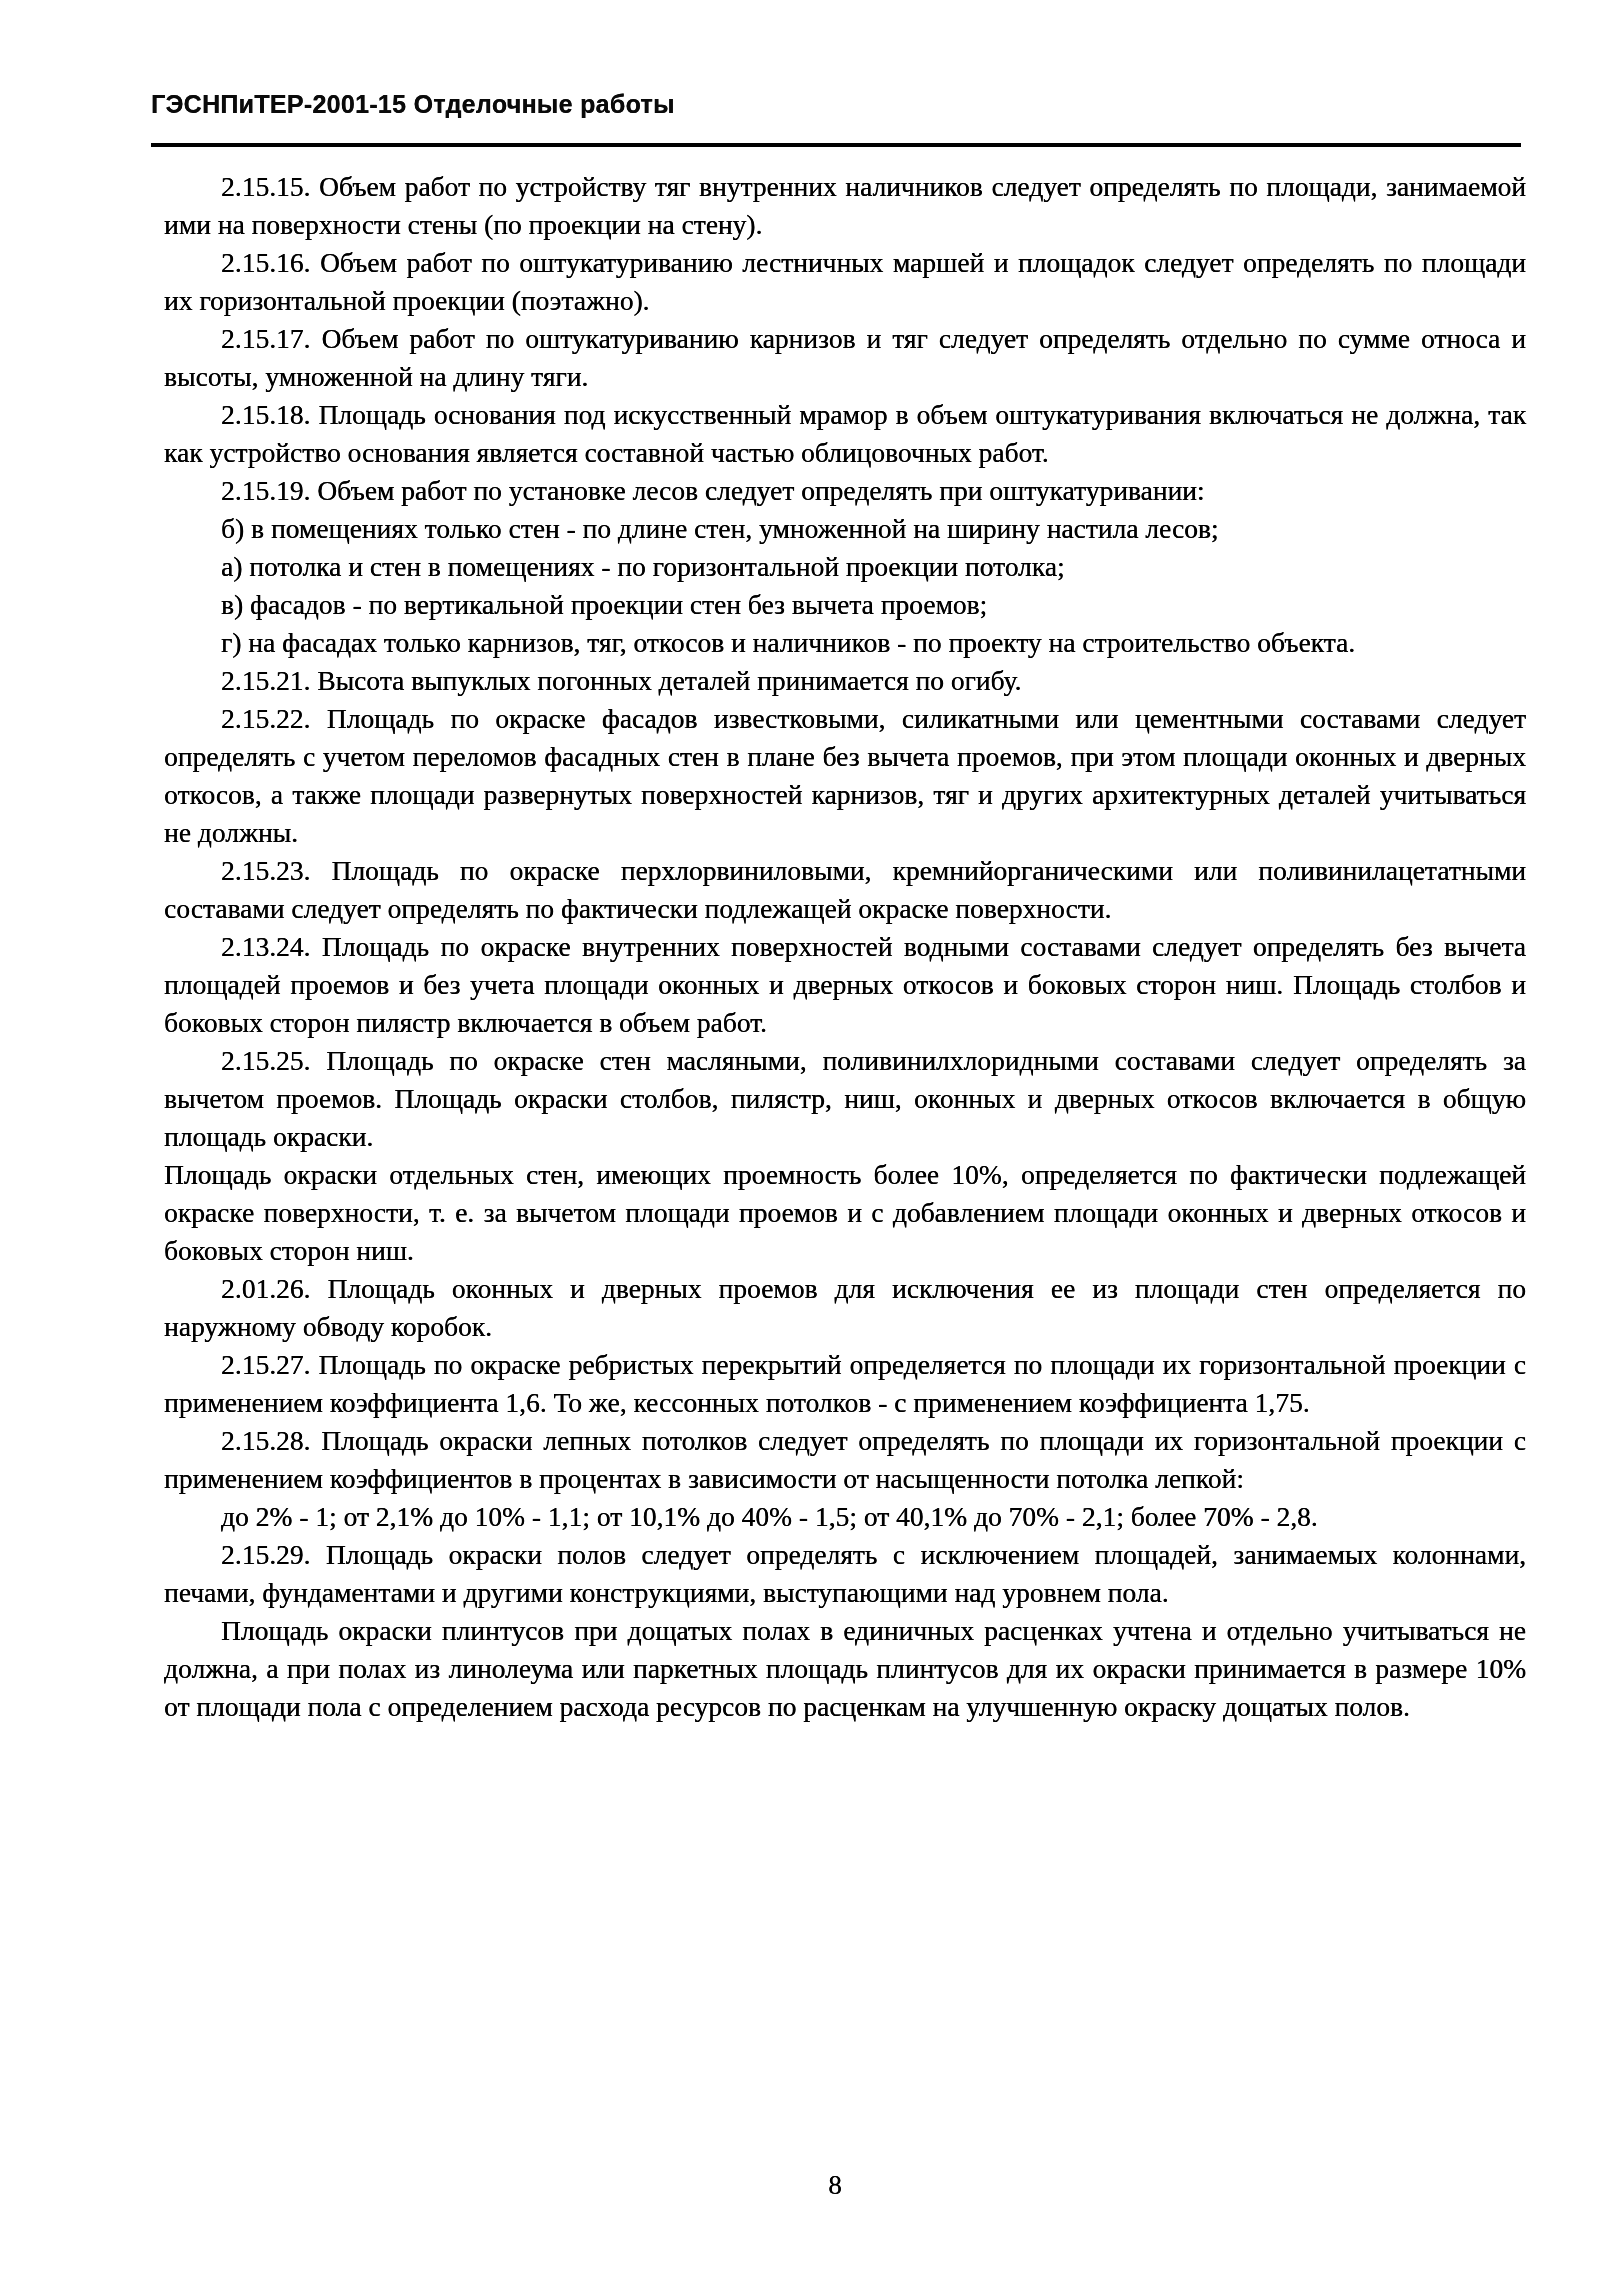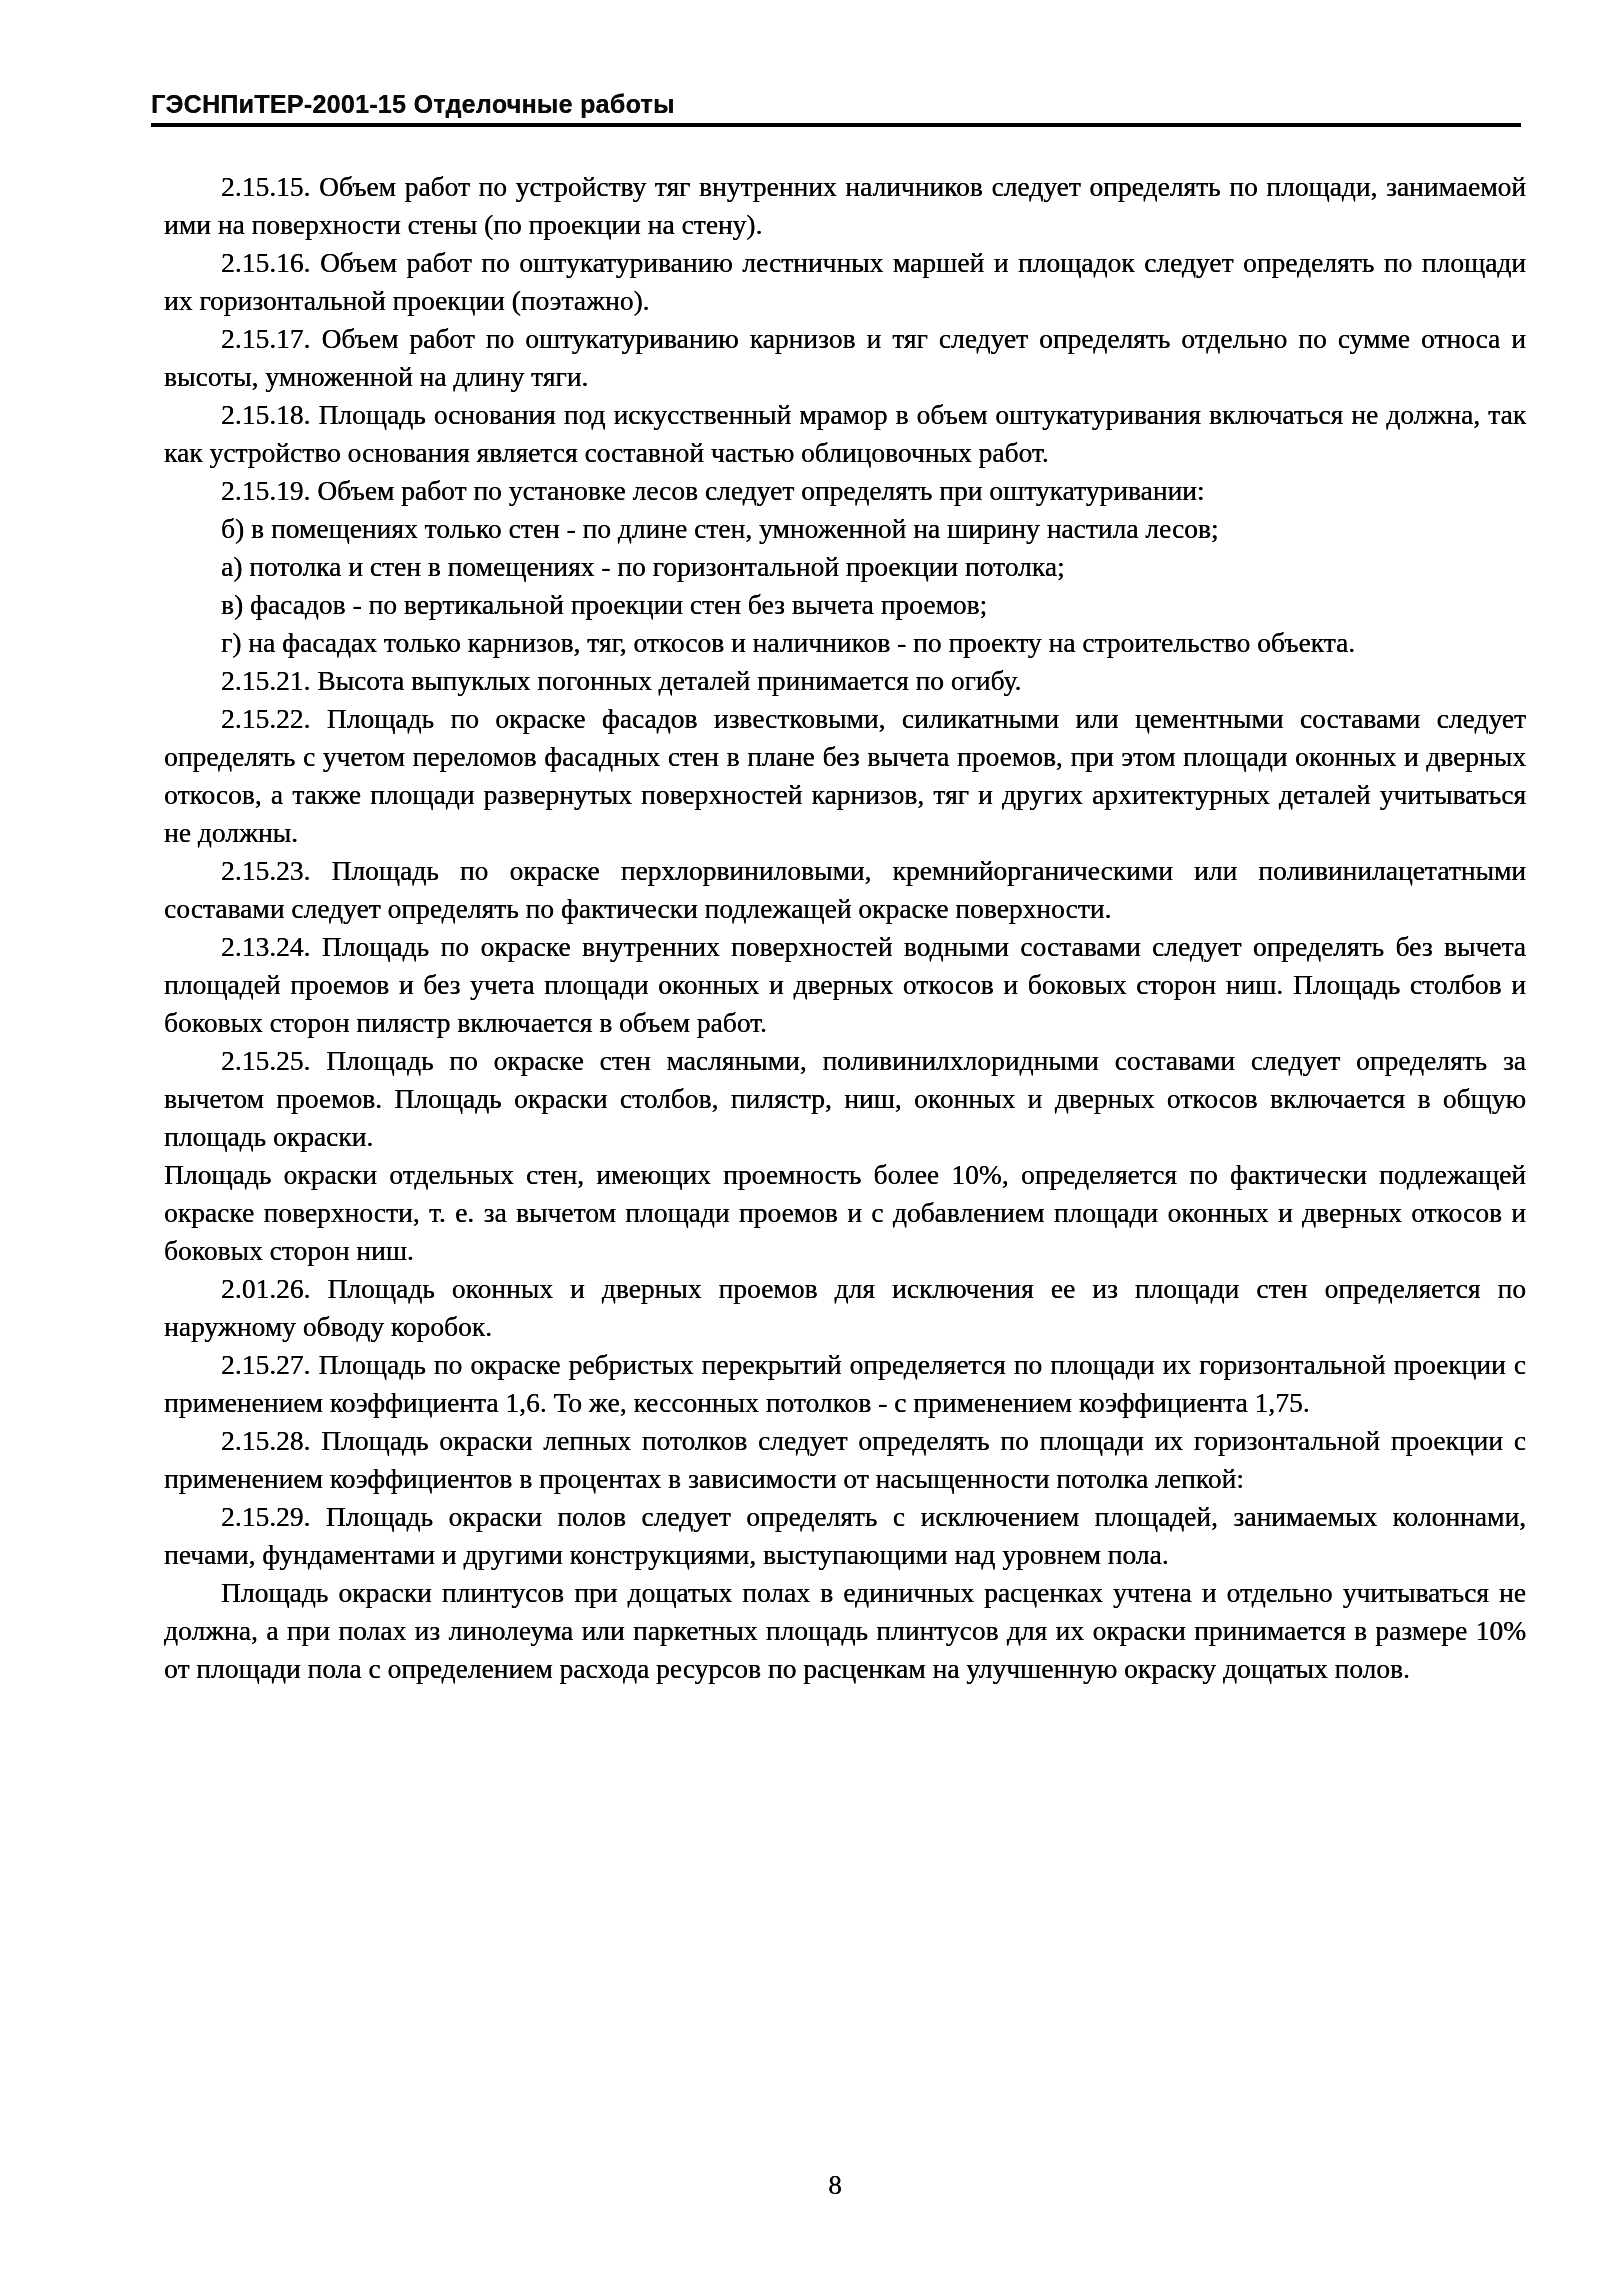--- a/index.html
+++ b/index.html
@@ -14,21 +14,21 @@
     background: #ffffff;
     color: #000000;
     overflow: hidden;
   }
   .doc-header {
     position: absolute;
     top: 90px;
     left: 151px;
     right: 101px;
     border-bottom: 4.7px solid #000000;
-    padding-bottom: 4px;
+    padding-bottom: 24px;
   }
   .doc-header .title {
     font-family: "Liberation Sans", sans-serif;
     font-weight: bold;
     font-size: 25px;
     letter-spacing: 0.3px;
     color: #0a0a0a;
     text-shadow: 0.3px 0 0 #0a0a0a;
   }
   .doc-body {
@@ -106,20 +106,21 @@
       <p class="para">2.15.25. Площадь по окраске стен масляными, поливинилхлоридными составами следует определять за вычетом проемов. Площадь окраски столбов, пилястр, ниш, оконных и дверных откосов включается в общую площадь окраски.</p>
 
       <p class="para flush">Площадь окраски отдельных стен, имеющих проемность более 10%, определяется по фактически подлежащей окраске поверхности, т. е. за вычетом площади проемов и с добавлением площади оконных и дверных откосов и боковых сторон ниш.</p>
 
       <p class="para">2.01.26. Площадь оконных и дверных проемов для исключения ее из площади стен определяется по наружному обводу коробок.</p>
 
       <p class="para">2.15.27. Площадь по окраске ребристых перекрытий определяется по площади их горизонтальной проекции с применением коэффициента 1,6. То же, кессонных потолков - с применением коэффициента 1,75.</p>
 
       <p class="para">2.15.28. Площадь окраски лепных потолков следует определять по площади их горизонтальной проекции с применением коэффициентов в процентах в зависимости от насыщенности потолка лепкой:</p>
 
+      <p class="para">до 2% - 1; от 2,1% до 10% - 1,1; от 10,1% до 40% - 1,5; от 40,1% до 70% - 2,1; более 70% - 2,8.</p>
 
       <p class="para">2.15.29. Площадь окраски полов следует определять с исключением площадей, занимаемых колоннами, печами, фундаментами и другими конструкциями, выступающими над уровнем пола.</p>
 
       <p class="para">Площадь окраски плинтусов при дощатых полах в единичных расценках учтена и отдельно учитываться не должна, а при полах из линолеума или паркетных площадь плинтусов для их окраски принимается в размере 10% от площади пола с определением расхода ресурсов по расценкам на улучшенную окраску дощатых полов.</p>
     </main>
 
   <footer class="doc-footer">
     <div class="page-number">8</div>
   </footer>
 

